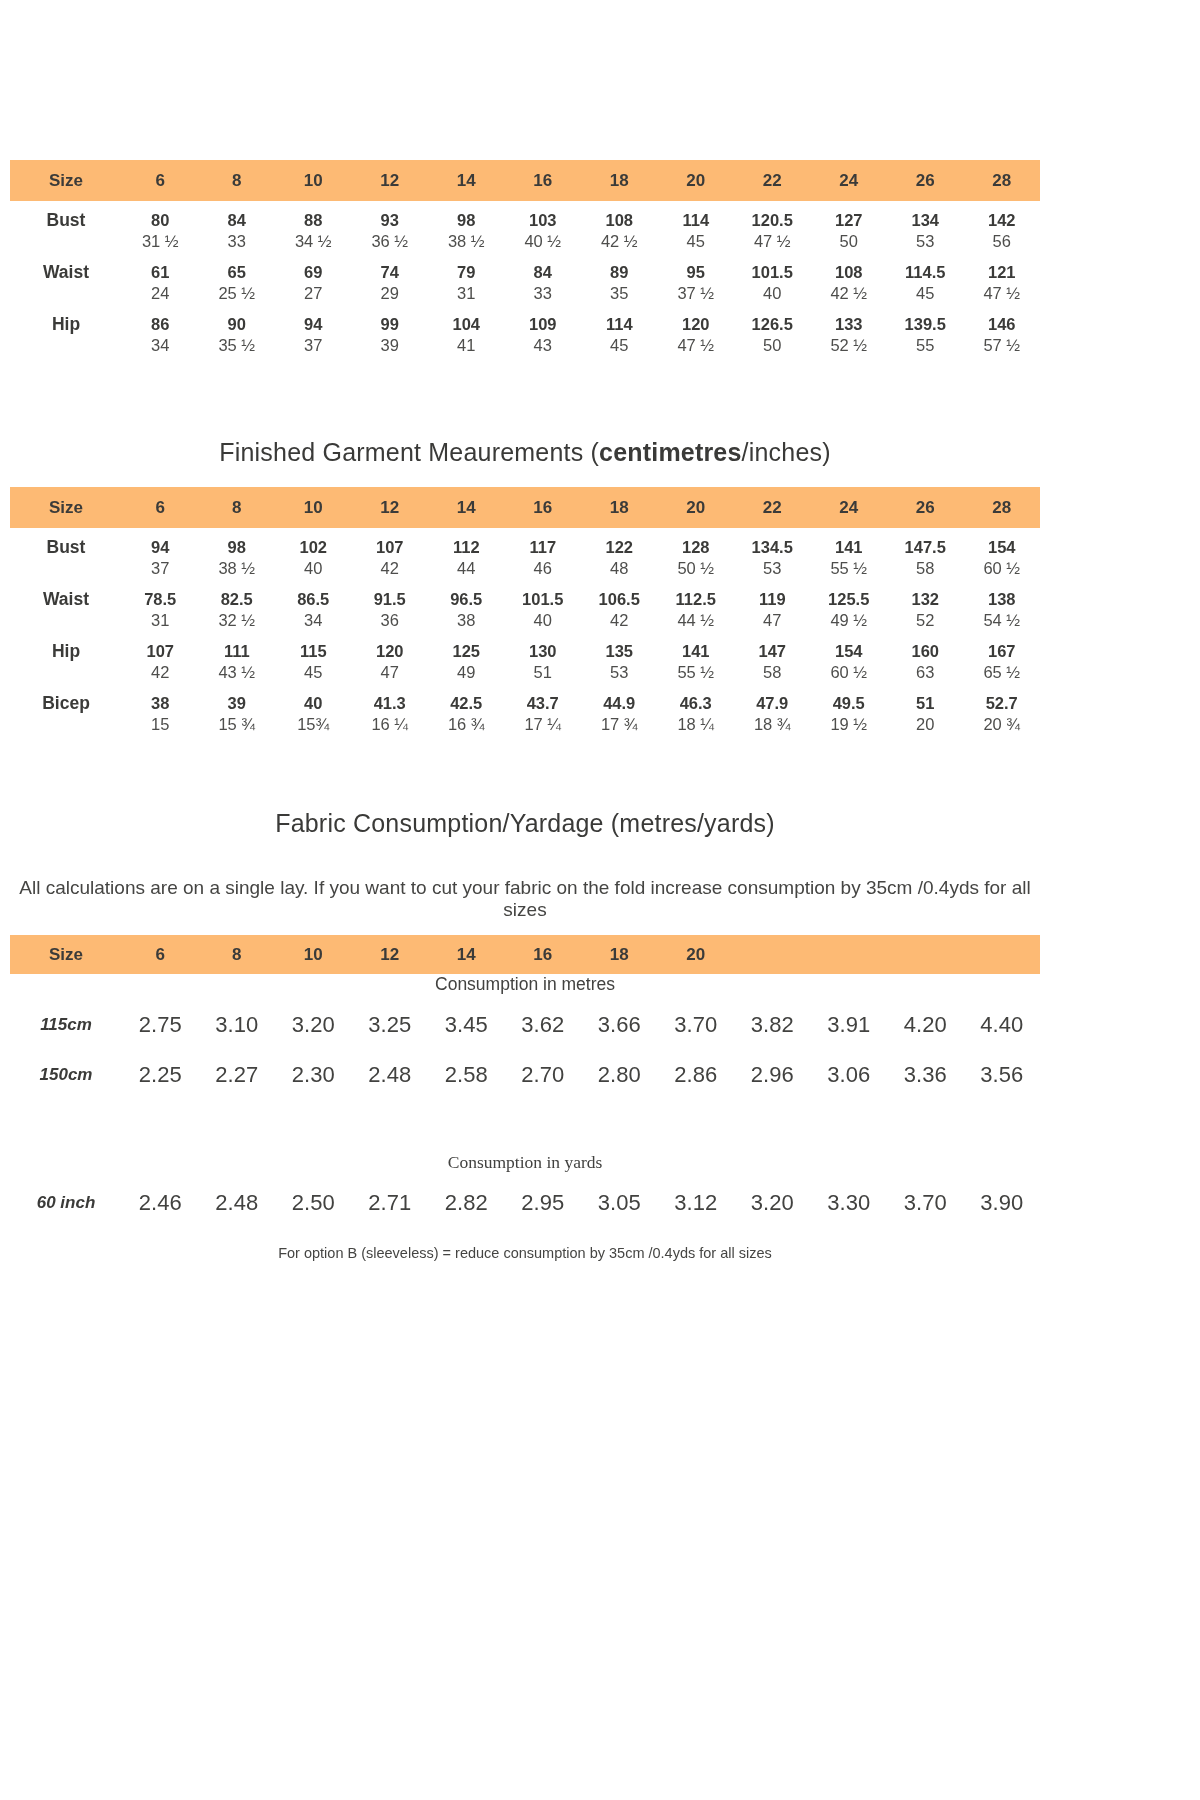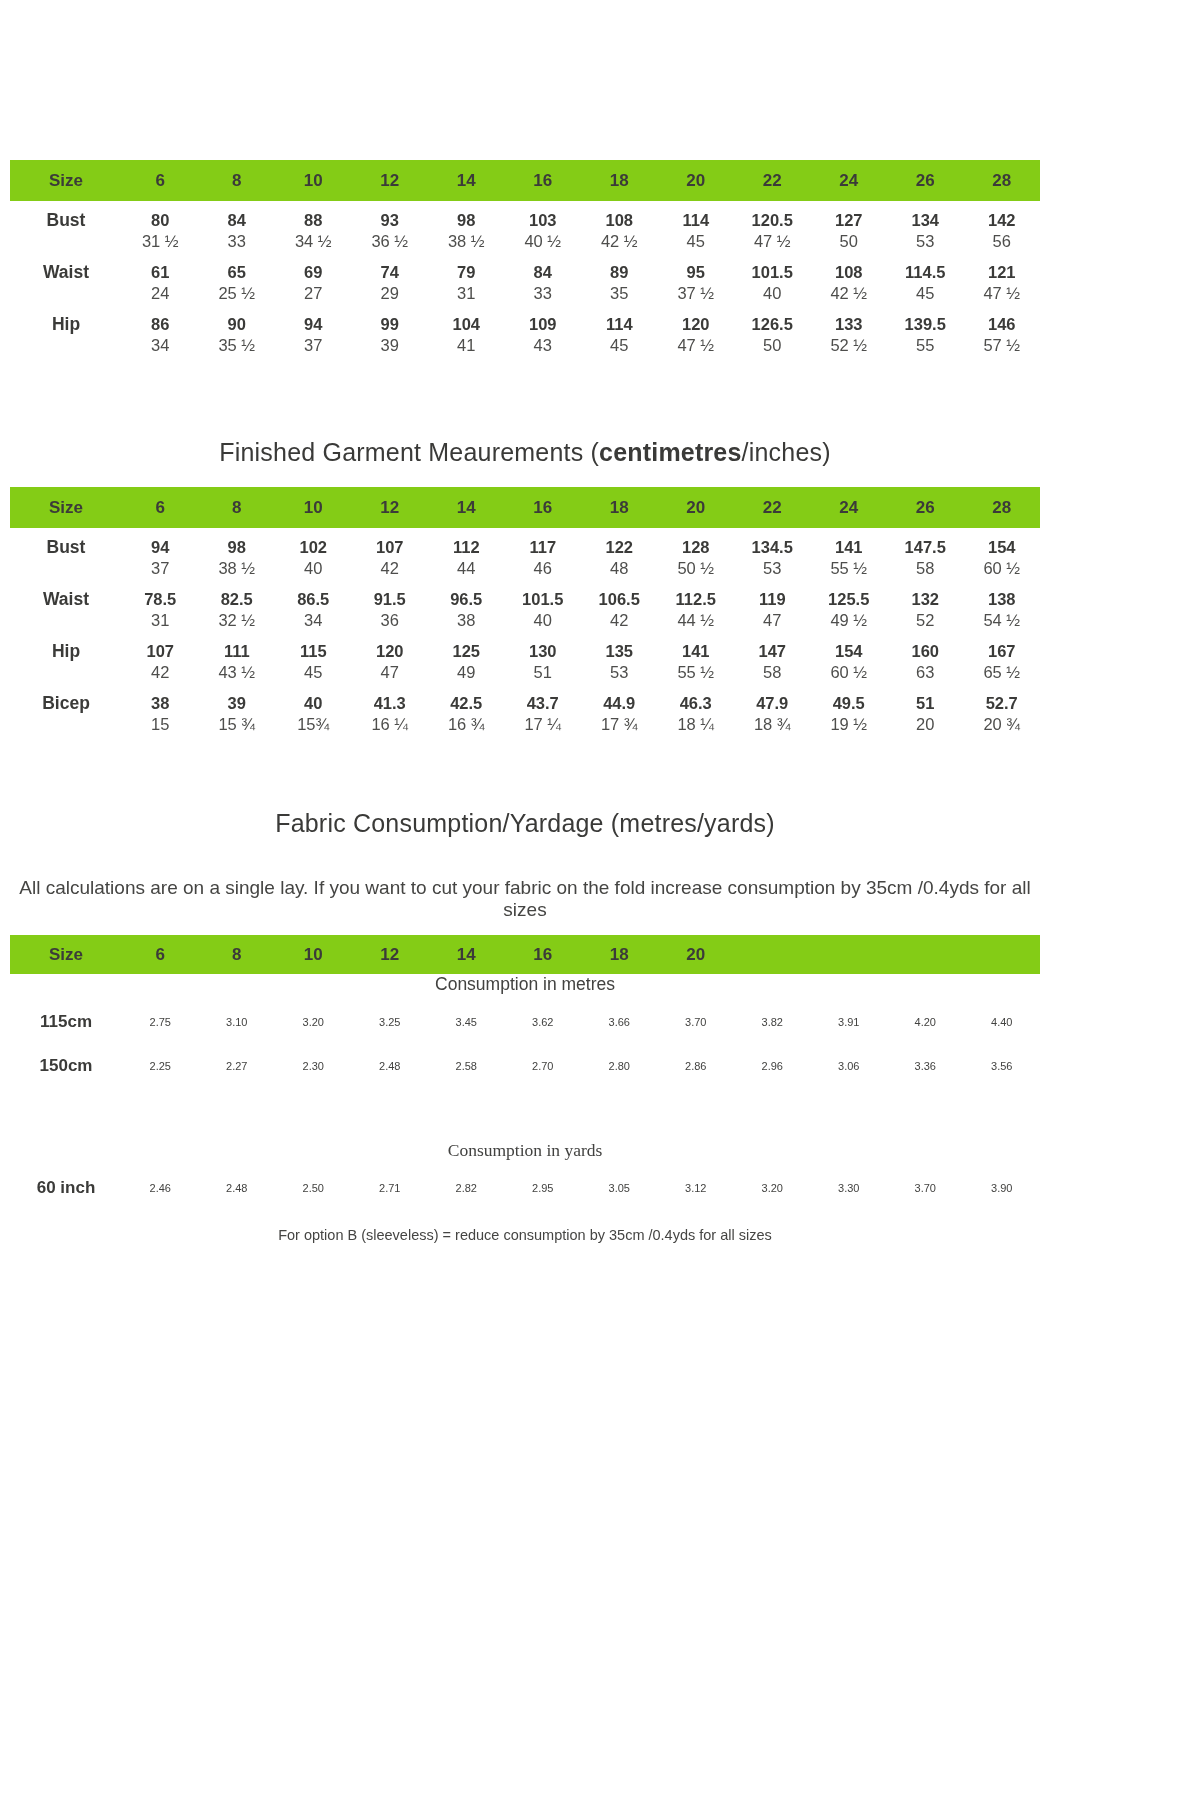--- a/index.html
+++ b/index.html
@@ -32,21 +32,21 @@
   .fabric-title { margin-top: 72px; margin-bottom: 0; }
 
   table {
     width: 100%;
     border-collapse: collapse;
     table-layout: fixed;
   }
   col.label-col { width: 112px; }
 
   thead th {
-    background: #84cc16;
+    background: #fdba74;
     font-size: 17px;
     font-weight: 700;
     text-align: center;
     padding: 11px 0 10px 0;
     color: #3b3b39;
   }
 
   
   .m-table tbody th, .m-table tbody td {
     padding: 9px 0 1px 0;
@@ -86,23 +86,24 @@
     color: #424240;
     padding: 0 0 5px 0;
   }
   .f-table tr.yards-gap .sub-header { padding-top: 52px; font-family: Liberation Serif, serif; }
   .f-table .f-row th {
     font-size: 17px;
     font-weight: 700;
     text-align: center;
     padding: 12px 0;
     color: #3b3b39;
+    font-style: italic;
   }
   .f-table .f-row td {
-    font-size: 11px;
+    font-size: 22px;
     font-weight: 400;
     text-align: center;
     padding: 12px 0;
     color: #424240;
   }
   .fabric-footer {
     font-size: 14.5px;
     text-align: center;
     color: #454543;
     margin-top: 17px;

